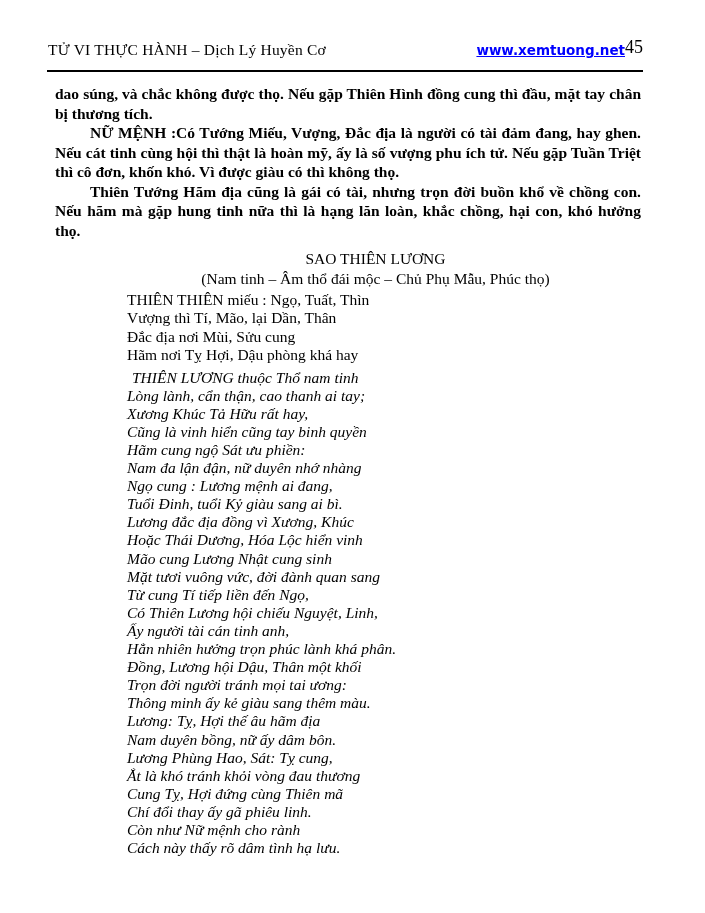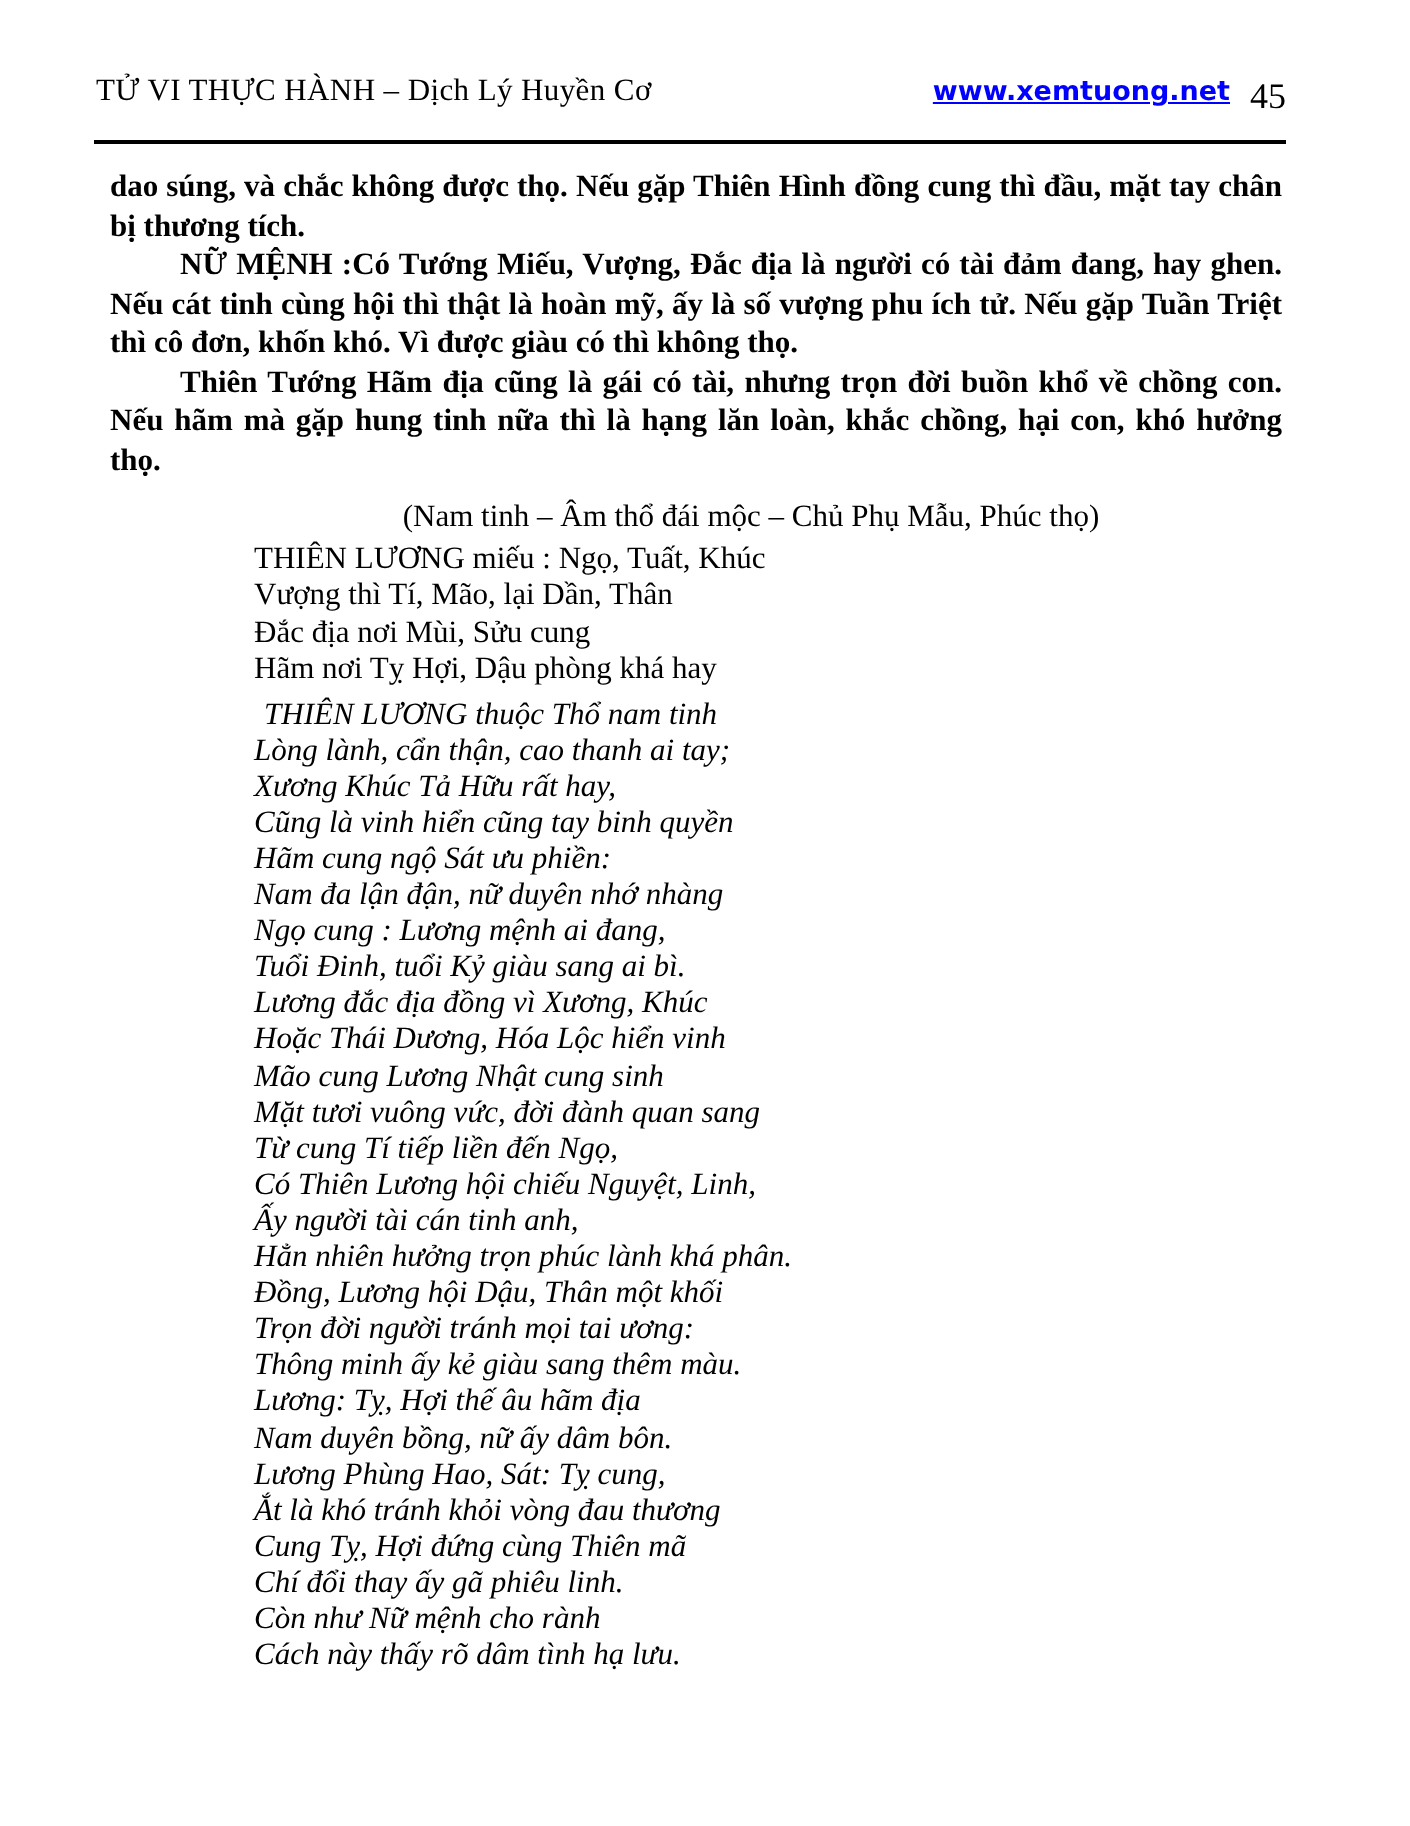--- a/index.html
+++ b/index.html
@@ -18,21 +18,21 @@
     padding: 37px 48px 0 48px;
   }
   .header {
     display: flex;
     justify-content: space-between;
     align-items: baseline;
     font-size: 15.5px;
     white-space: nowrap;
   }
   .header-title { letter-spacing: 0.2px; }
-  .header-right { display: flex; align-items: flex-start; gap: 10px; }
+  .header-right { display: flex; align-items: flex-end; }
   .site-link {
     font-family: "DejaVu Sans", sans-serif;
     font-weight: bold;
     font-size: 13.5px;
     color: #0000ff;
     text-decoration: underline;
     cursor: pointer;
   }
   .page-number { font-size: 18px; }
   .rule {
@@ -85,25 +85,26 @@
 
   <hr class="rule">
 
   <div class="content">
 
     <p class="para">dao súng, và chắc không được thọ. Nếu gặp Thiên Hình đồng cung thì đầu, mặt tay chân bị thương tích.</p>
     <p class="para indent">NỮ MỆNH :Có Tướng Miếu, Vượng, Đắc địa là người có tài đảm đang, hay ghen. Nếu cát tinh cùng hội thì thật là hoàn mỹ, ấy là số vượng phu ích tử. Nếu gặp Tuần Triệt thì cô đơn, khốn khó. Vì được giàu có thì không thọ.</p>
     <p class="para indent">Thiên Tướng Hãm địa cũng là gái có tài, nhưng trọn đời buồn khổ về chồng con. Nếu hãm mà gặp hung tinh nữa thì là hạng lăn loàn, khắc chồng, hại con, khó hưởng thọ.</p>
 
     <div class="section-head">
+      <div>SAO THIÊN LƯƠNG</div>
       <div>(Nam tinh – Âm thổ đái mộc – Chủ Phụ Mẫu, Phúc thọ)</div>
     </div>
 
     <div class="positions">
-      <div class="line">THIÊN LƯƠNG miếu : Ngọ, Tuất, Khúc</div>
+      <div class="line">THIÊN THIÊN miếu : Ngọ, Tuất, Thìn</div>
       <div class="line">Vượng thì Tí, Mão, lại Dần, Thân</div>
       <div class="line">Đắc địa nơi Mùi, Sửu cung</div>
       <div class="line">Hãm nơi Tỵ Hợi, Dậu phòng khá hay</div>
     </div>
 
     <div class="poem">
       <div class="line first">THIÊN LƯƠNG thuộc Thổ nam tinh</div>
       <div class="line">Lòng lành, cẩn thận, cao thanh ai tay;</div>
       <div class="line">Xương Khúc Tả Hữu rất hay,</div>
       <div class="line">Cũng là vinh hiển cũng tay binh quyền</div>

